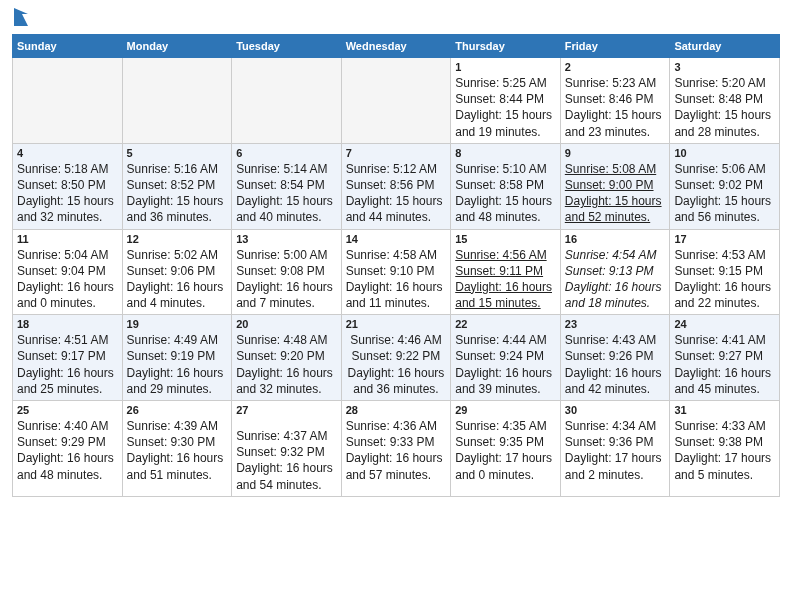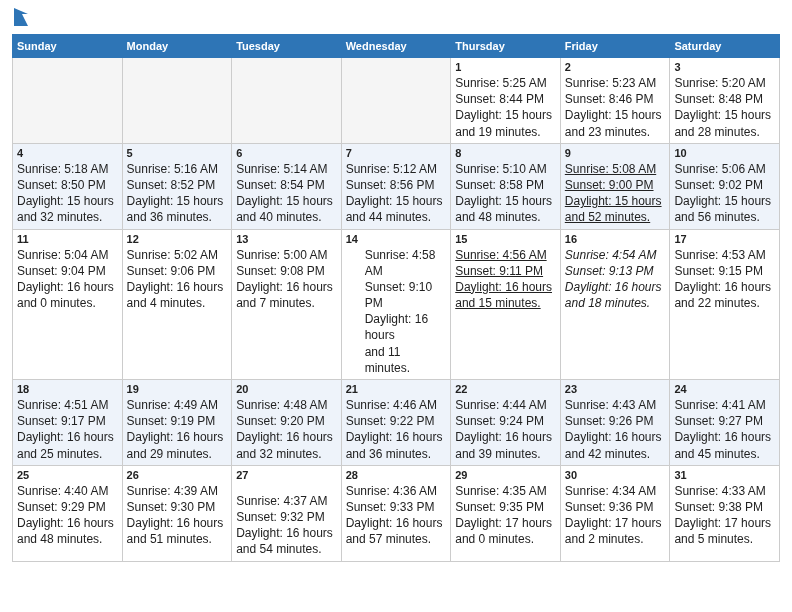--- a/index.html
+++ b/index.html
@@ -223,21 +223,21 @@
           </td>
           <td>
             <span class="day-number">13</span>
             <div class="day-info" style="white-space: pre-line;">Sunrise: 5:00 AM
 Sunset: 9:08 PM
 Daylight: 16 hours
 and 7 minutes.</div>
           </td>
           <td>
             <span class="day-number">14</span>
-            <div class="day-info" style="white-space: pre-line; margin-left: 19px;">Sunrise: 4:58 AM
+            <div class="day-info" style="white-space: pre-line;">Sunrise: 4:58 AM
 Sunset: 9:10 PM
 Daylight: 16 hours
 and 11 minutes.</div>
           </td>
           <td>
             <span class="day-number">15</span>
             <div class="day-info" style="white-space: pre-line; text-decoration: underline;">Sunrise: 4:56 AM
 Sunset: 9:11 PM
 Daylight: 16 hours
 and 15 minutes.</div>
@@ -274,21 +274,21 @@
           </td>
           <td>
             <span class="day-number">20</span>
             <div class="day-info" style="white-space: pre-line;">Sunrise: 4:48 AM
 Sunset: 9:20 PM
 Daylight: 16 hours
 and 32 minutes.</div>
           </td>
           <td>
             <span class="day-number">21</span>
-            <div class="day-info" style="white-space: pre-line;">Sunrise: 4:46 AM
+            <div class="day-info" style="white-space: pre-line; text-align: center;">Sunrise: 4:46 AM
 Sunset: 9:22 PM
 Daylight: 16 hours
 and 36 minutes.</div>
           </td>
           <td>
             <span class="day-number">22</span>
             <div class="day-info" style="white-space: pre-line;">Sunrise: 4:44 AM
 Sunset: 9:24 PM
 Daylight: 16 hours
 and 39 minutes.</div>

